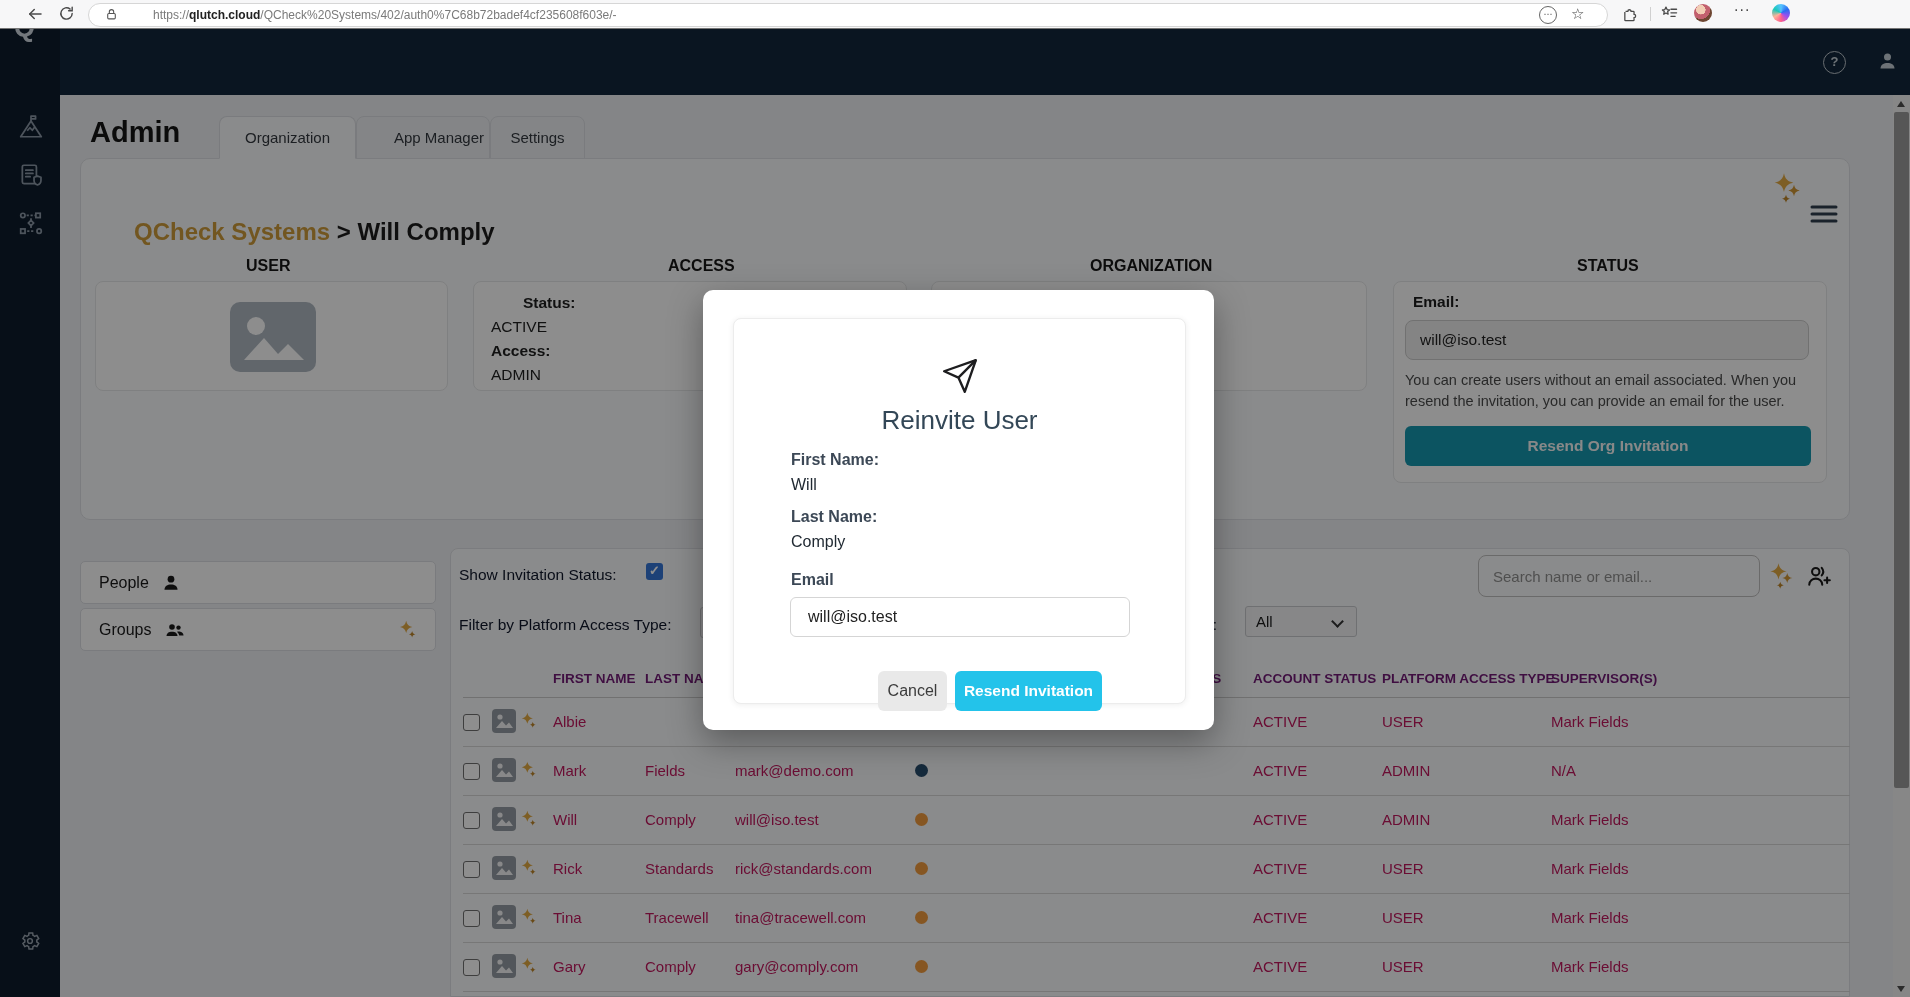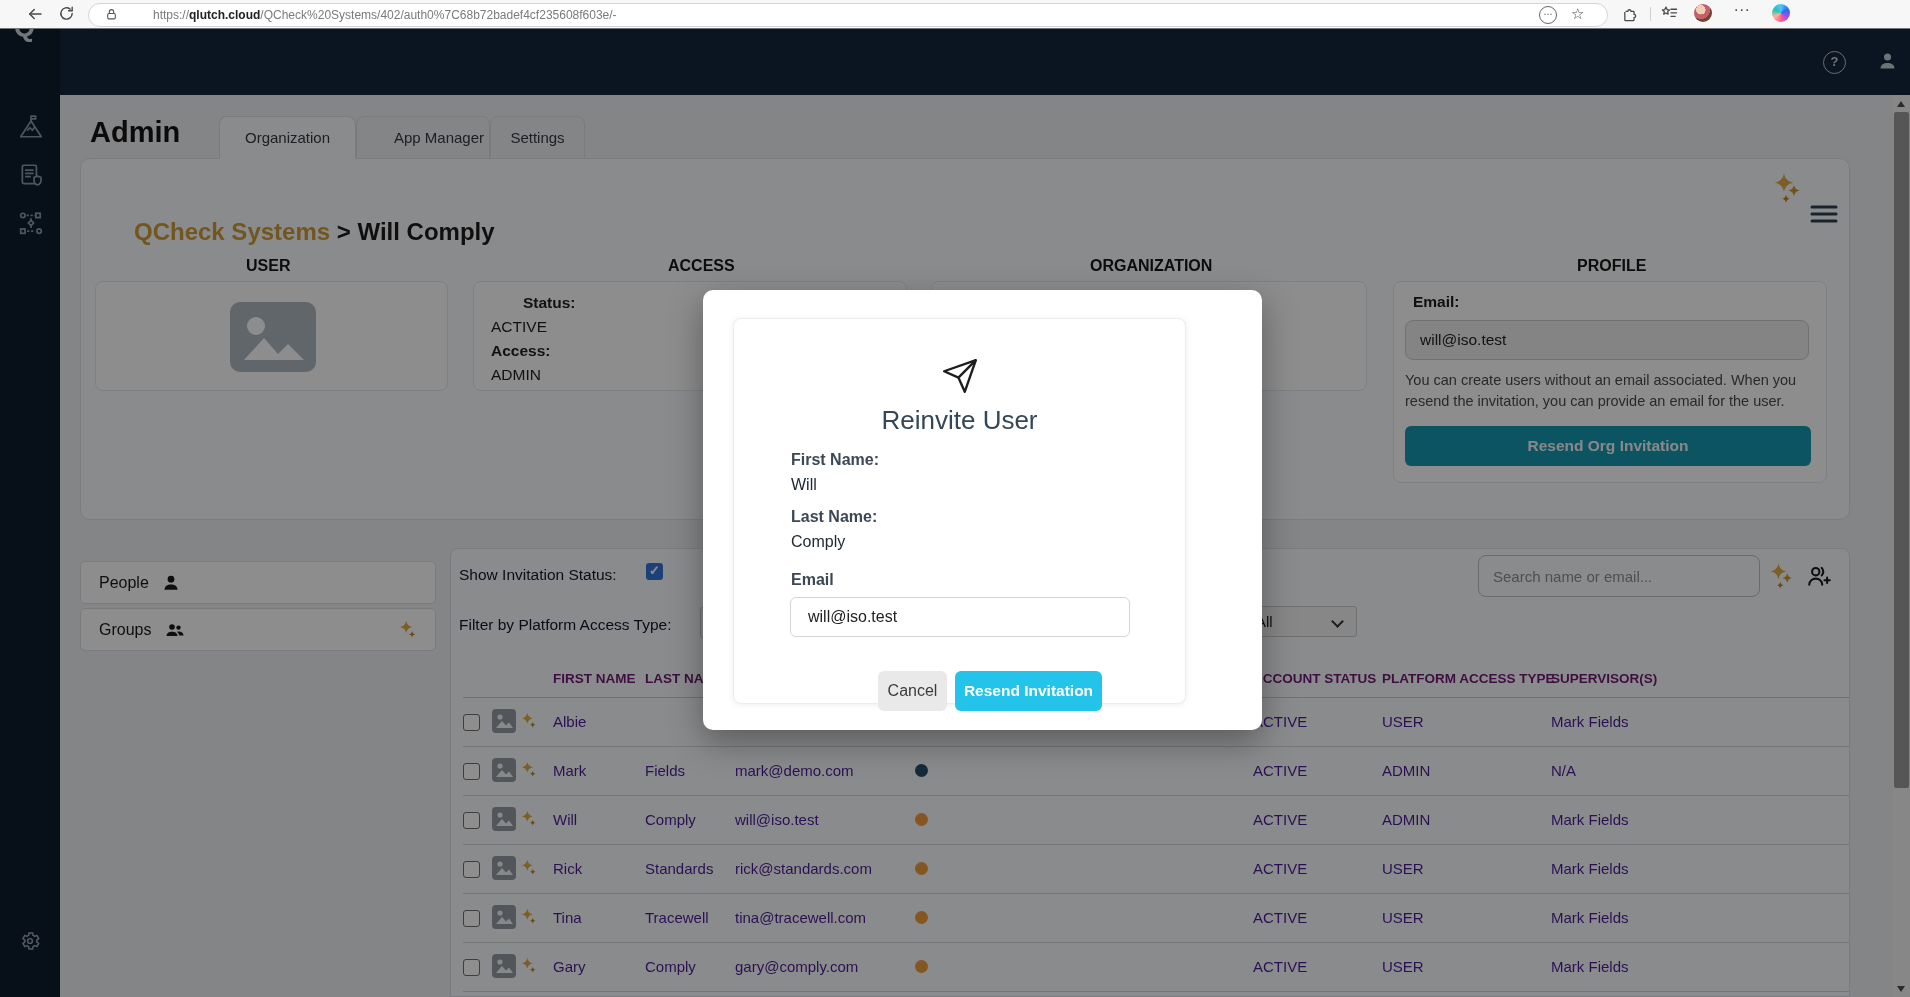--- a/index.html
+++ b/index.html
@@ -70,37 +70,37 @@
     font-size:15px;color:#1a1a1a;box-sizing:border-box;line-height:29px;padding-left:10px;}
   .chev{position:absolute;width:7px;height:7px;border-right:2px solid #333;border-bottom:2px solid #333;
     transform:rotate(45deg);}
   .searchinput{position:absolute;left:1478px;top:555px;width:282px;height:42px;box-sizing:border-box;
     background:#f7f8f9;border:1px solid #bdbdbd;border-radius:8px;padding:0 14px;font-size:15px;color:#333;
     font-family:"Liberation Sans",sans-serif;}
   .searchinput::placeholder{color:#8d8d8d;}
   .thead{position:absolute;left:463px;top:664px;width:1387px;height:33px;border-bottom:1px solid #c9c9c9;}
   .thead span{position:absolute;top:0;line-height:30px;font-size:13.5px;font-weight:800;color:#701a75;white-space:nowrap;}
   .trow{position:absolute;left:463px;width:1387px;height:49px;border-bottom:1px solid #d4d4d4;}
-  .cell{position:absolute;top:0;line-height:49px;font-size:15px;color:#4c1d95;white-space:nowrap;}
+  .cell{position:absolute;top:0;line-height:49px;font-size:15px;color:#be185d;white-space:nowrap;}
   .rowcb{position:absolute;left:0;top:17px;width:15px;height:15px;border:1.5px solid #6f6f6f;border-radius:3px;background:#fdfdfd;}
   .dot{position:absolute;left:452px;top:18px;width:13px;height:13px;border-radius:50%;}
   .rowicon{position:absolute;top:12px;}
 
   
   .sbar{position:absolute;left:1893px;top:95px;width:17px;height:902px;background:#f0f0f0;}
   .sthumb{position:absolute;left:1px;top:17px;width:15px;height:676px;background:#9a9a9a;border-radius:2px;}
   .tri-up{position:absolute;left:4px;top:6px;width:0;height:0;border-left:4.5px solid transparent;
     border-right:4.5px solid transparent;border-bottom:6px solid #4d4d4d;}
   .tri-dn{position:absolute;left:4px;bottom:5px;width:0;height:0;border-left:4.5px solid transparent;
     border-right:4.5px solid transparent;border-top:6px solid #4d4d4d;}
 
   
   .overlay{position:absolute;left:0;top:28px;width:1910px;height:969px;background:rgba(0,0,0,0.44);z-index:50;}
   .modal{position:absolute;left:703px;top:290px;width:511px;height:440px;background:#fff;border-radius:10px;
-    box-shadow:0 12px 34px rgba(0,0,0,0.35);z-index:60;padding-left:48px;}
+    box-shadow:0 12px 34px rgba(0,0,0,0.35);z-index:60;}
   .modal-inner{position:absolute;left:30px;top:28px;width:451px;height:384px;background:#fff;
     border:1px solid #ececec;border-radius:8px;box-shadow:0 1px 6px rgba(0,0,0,0.07);}
   .m-title{position:absolute;left:0;top:86px;width:100%;text-align:center;font-size:26px;font-weight:500;color:#334757;}
   .m-lbl{position:absolute;left:57px;font-size:16px;font-weight:700;color:#3c4856;}
   .m-val{position:absolute;left:57px;font-size:16px;color:#212a33;}
   .m-input{position:absolute;left:56px;top:278px;width:340px;height:40px;box-sizing:border-box;border:1px solid #d5d5d5;
     border-radius:6px;padding:0 17px;font-size:16px;color:#222;font-family:"Liberation Sans",sans-serif;background:#fff;}
   .m-cancel{position:absolute;left:144px;top:352px;width:69px;height:40px;background:#e9e9e9;border:none;border-radius:6px;
     font-size:16px;color:#3c3c3c;font-family:"Liberation Sans",sans-serif;cursor:pointer;}
   .m-send{position:absolute;left:221px;top:352px;width:147px;height:40px;background:#23c3ea;border:none;border-radius:6px;
@@ -219,21 +219,21 @@
     <svg width="28" height="22" viewBox="0 0 28 22" stroke="#2f3e4e" stroke-width="3" stroke-linecap="round">
         <path d="M2 4h24M2 11h24M2 18h24"></path>
       </svg>
   </span>
 
   <div class="crumb"><span class="org">QCheck Systems</span><span> &gt; </span><span>Will Comply</span></div>
 
   <span class="seclabel" style="left:246px;">USER</span>
   <span class="seclabel" style="left:668px;">ACCESS</span>
   <span class="seclabel" style="left:1090px;">ORGANIZATION</span>
-  <span class="seclabel" style="left:1577px;">PROFILE</span>
+  <span class="seclabel" style="left:1577px;">STATUS</span>
 
   <div class="seccard" style="left:95px;width:353px;">
     <svg class="abs" style="left:134px;top:20px;" width="86" height="70" viewBox="0 0 43 35">
         <rect x="0" y="0" width="43" height="35" rx="5" fill="#aeb6bf"></rect>
         <circle cx="13" cy="12" r="4.5" fill="#fbfcfc"></circle>
         <path d="M7 29l10-11 7 8 5-5 8 8H9Z" fill="#fbfcfc"></path>
       </svg>
   </div>
 
   <div class="seccard" style="left:473px;width:434px;">

